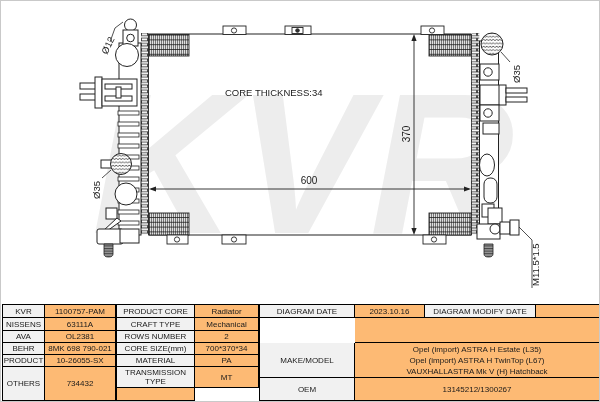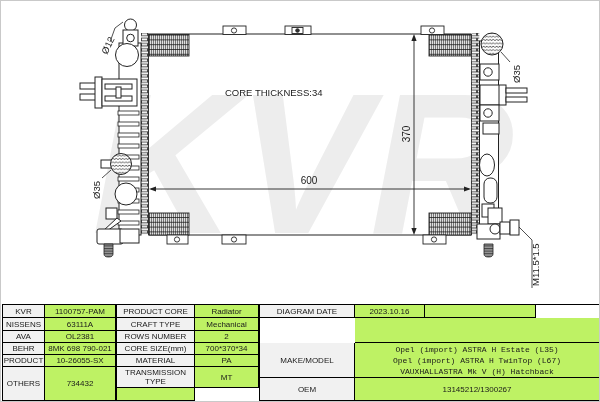--- a/index.html
+++ b/index.html
@@ -20,29 +20,29 @@
   .drawing-svg{position:absolute;left:0;top:0;}
   
   .spec-table{
     position:absolute;left:1px;top:303px;display:flex;align-items:flex-start;
   }
   .tbl{display:grid;border-top:1px solid #000;border-left:1px solid #000;font-size:8px;}
   .tbl .c{
     border-right:1px solid #000;border-bottom:1px solid #000;
     display:flex;align-items:center;justify-content:center;text-align:center;
     padding:0 1px;box-sizing:border-box;line-height:9px;overflow:hidden;
-    background:#bef264;color:var(--text);
+    background:#fdba74;color:var(--text);
   }
   .tbl .lab{background:var(--label-bg);}
   .tbl-brands{grid-template-columns:42px 71px;grid-template-rows:13px 13px 12px 12px 12px 34px;}
   .tbl-specs{grid-template-columns:78px 64px;grid-template-rows:13px 13px 12px 12px 12px 21px 13px;}
   .tbl-info{grid-template-columns:95px 70px 111px 64px;grid-template-rows:13px 25px 35px 23px;}
   .span3{grid-column:2 / span 3;}
   .mm-lines{display:flex;flex-direction:column;justify-content:center;}
-  .mm-lines span{display:block;line-height:11px;font-family:Liberation Mono, monospace;}
+  .mm-lines span{display:block;line-height:11px;}
 </style>
 </head>
 <body>
 
 <div class="page">
 
   <svg class="drawing-svg" width="600" height="303" viewBox="0 0 600 303">
     <defs>
       <pattern id="fins" patternUnits="userSpaceOnUse" width="2" height="4.8">
         <rect width="2" height="4.8" fill="#fff"></rect>
@@ -232,20 +232,21 @@
       <div class="c lab">MATERIAL</div>
       <div class="c">PA</div>
       <div class="c lab">TRANSMISSION TYPE</div>
       <div class="c">MT</div>
       <div class="c"></div>
     </div>
 
     <div class="tbl tbl-info">
       <div class="c lab">DIAGRAM DATE</div>
       <div class="c">2023.10.16</div>
+      <div class="c lab">DIAGRAM MODIFY DATE</div>
       <div class="c"></div>
 
       <div class="c span3"></div>
 
       <div class="c lab">MAKE/MODEL</div>
       <div class="c span3 mm-lines">
         <span>Opel (import) ASTRA H Estate (L35)</span>
         <span>Opel (import) ASTRA H TwinTop (L67)</span>
         <span>VAUXHALLASTRA Mk V (H) Hatchback</span>
       </div>

